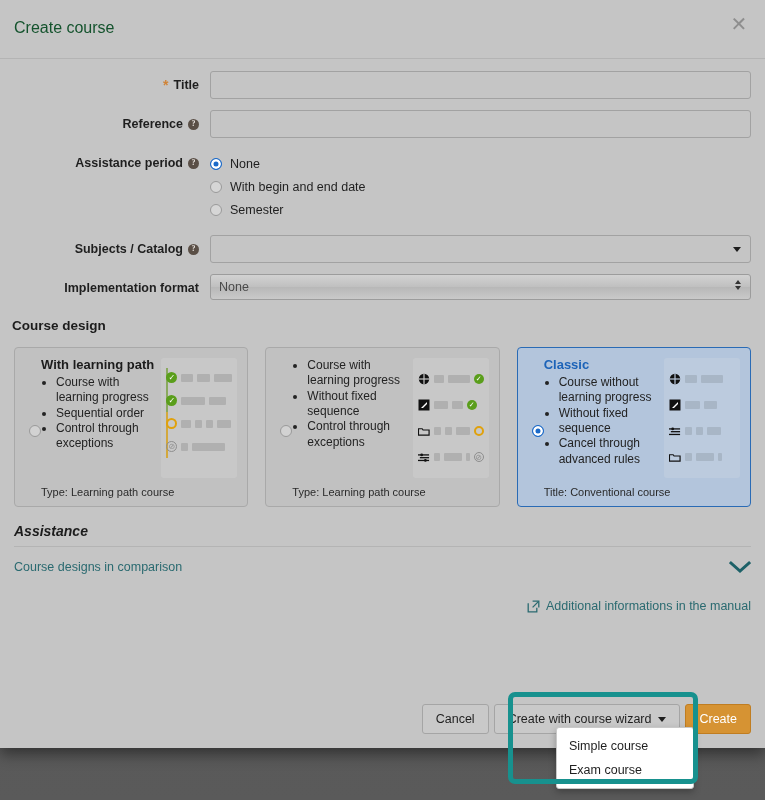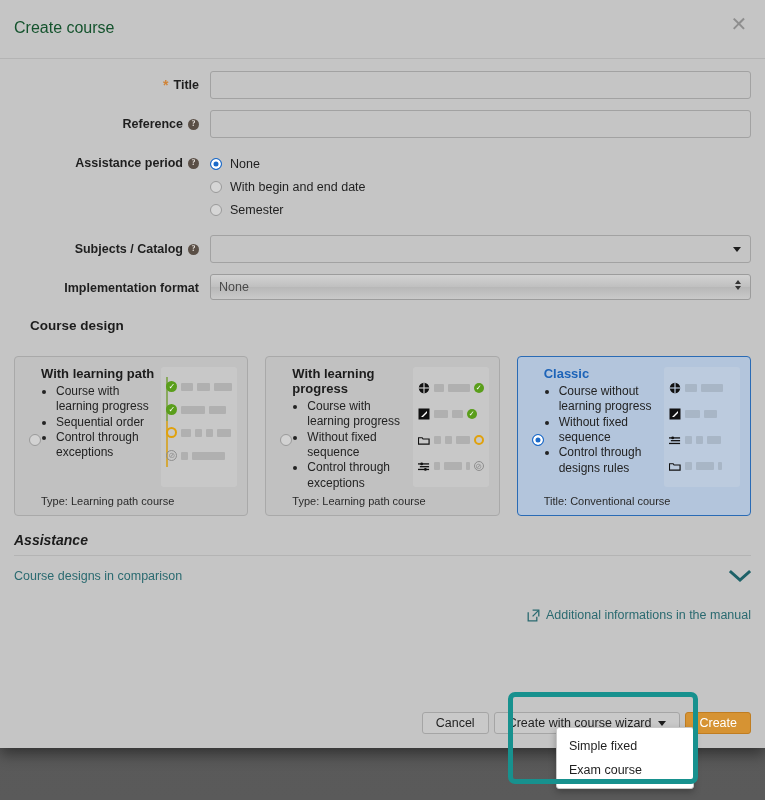--- a/index.html
+++ b/index.html
@@ -85,21 +85,21 @@
     border:1px solid #9a9a9a;background:#d6d6d6;flex:none;
   }
   .radio.on{
     background:#1b6ac9;border:1px solid #1b6ac9;
     box-shadow:inset 0 0 0 2.5px #ffffff;
   }
   .radio-line span{font-size:12.5px;color:#1f1f1f;}
 
   .section-title{
     font-size:13.5px;font-weight:bold;color:#1c1c1c;
-    margin:18px 0 23px 0;padding-left:30px;
+    margin:18px 0 14px 0;padding-left:12px;
   }
   .cards{display:flex;gap:17px;padding:0 14px;}
   .card{
     position:relative;flex:1;height:160px;box-sizing:border-box;
     background:#c1c1c1;border:1px solid #a9a9a9;border-radius:4px;
     padding:10px 10px 8px 10px;
   }
   .card.selected{
     background:#b3c5dc;border:1px solid #2a6bb5;
   }
@@ -154,21 +154,21 @@
   .manual{
     display:flex;justify-content:flex-end;align-items:center;gap:6px;
     padding:18px 14px 0 0;
   }
   .ext-ic{color:#2a6a70;display:inline-flex;}
 
   .actions{
     position:absolute;right:14px;bottom:14px;display:flex;align-items:flex-start;
   }
   .btn{
-    height:22px;box-sizing:border-box;border-radius:3px;
+    height:30px;box-sizing:border-box;border-radius:3px;
     font-size:12.5px;font-family:"Liberation Sans",sans-serif;
     display:flex;align-items:center;justify-content:center;cursor:pointer;
     padding:0 13px;
   }
   .btn-default{background:#c9c9c9;border:1px solid #a5a5a5;color:#1f1f1f;}
   .btn-primary{background:#d69333;border:1px solid #c07d21;color:#ffffff;}
 
   .wizard-wrap{position:relative;margin:0 5px;}
   .highlight-ring{
     position:absolute;left:508px;top:692px;width:190px;height:92px;
@@ -313,21 +313,20 @@
           </div>
         </div>
       </div>
       <div class="card-type">Type: Learning path course</div>
     </div>
 
     <div class="card">
       <span class="card-radio"></span>
       <div class="card-inner">
         <div class="card-text">
-          <div class="card-h">With learning progress</div>
           <ul class="card-ul">
             <li>Course with learning progress</li>
             <li>Without fixed sequence</li>
             <li>Control through exceptions</li>
           </ul>
         </div>
         <div class="prev">
           <div class="ic-row">
             <span class="ic">
               <svg width="12" height="12" viewBox="0 0 12 12">
@@ -383,21 +382,21 @@
     </div>
 
     <div class="card selected">
       <span class="card-radio"></span>
       <div class="card-inner">
         <div class="card-text">
           <div class="card-h">Classic</div>
           <ul class="card-ul">
             <li>Course without learning progress</li>
             <li>Without fixed sequence</li>
-            <li>Control through designs rules</li>
+            <li>Cancel through advanced rules</li>
           </ul>
         </div>
         <div class="prev">
           <div class="ic-row">
             <span class="ic">
               <svg width="12" height="12" viewBox="0 0 12 12">
                   <circle cx="6" cy="6" r="5.2" fill="#111"></circle>
                   <rect x="5.4" y="1" width="1.2" height="10" fill="#bccbde"></rect>
                   <rect x="1" y="5.4" width="10" height="1.2" fill="#bccbde"></rect>
                 </svg>
@@ -474,17 +473,17 @@
       <div class="btn btn-default" style="gap:7px;">
         <span>Create with course wizard</span>
         <span style="width:0;height:0;border-left:4px solid transparent;border-right:4px solid transparent;border-top:5px solid #1e1e1e;"></span>
       </div>
     </div>
     <div class="btn btn-primary">Create</div>
   </div>
 </div>
 
 <div class="dropmenu">
-  <div class="item">Simple fixed</div>
+  <div class="item">Simple course</div>
   <div class="item">Exam course</div>
 </div>
 
 <div class="highlight-ring"></div>
 
 </body></html>

